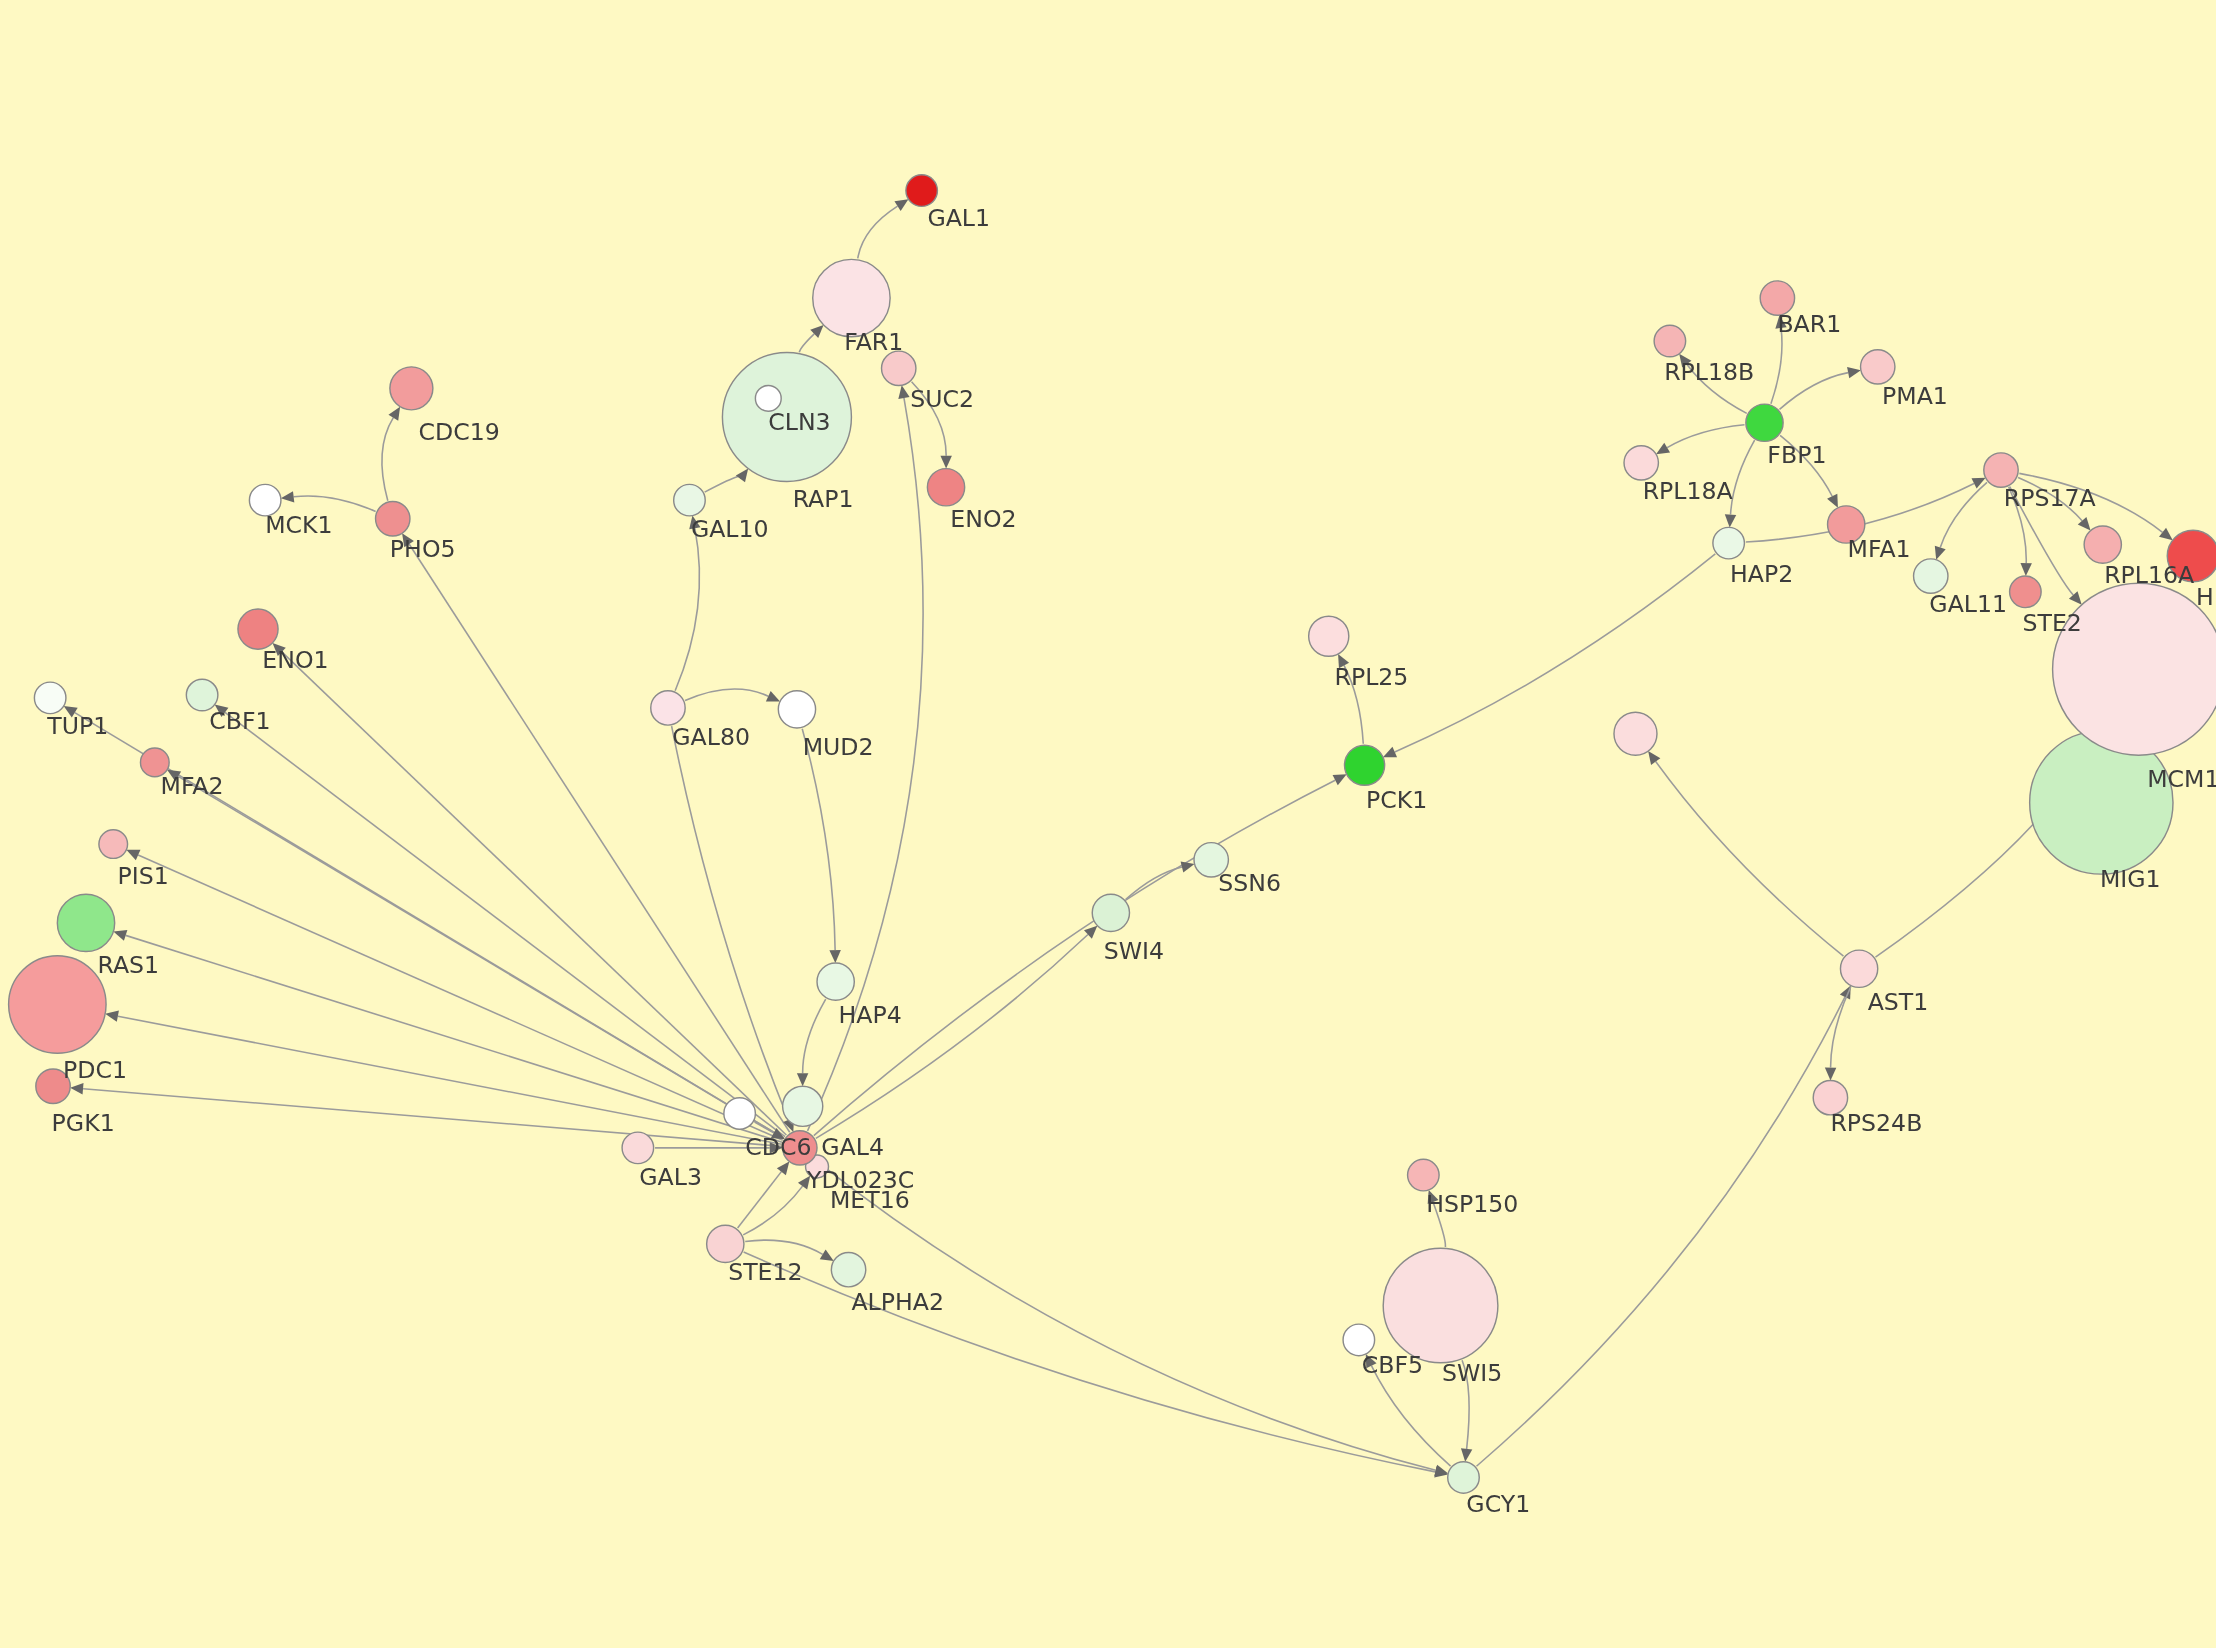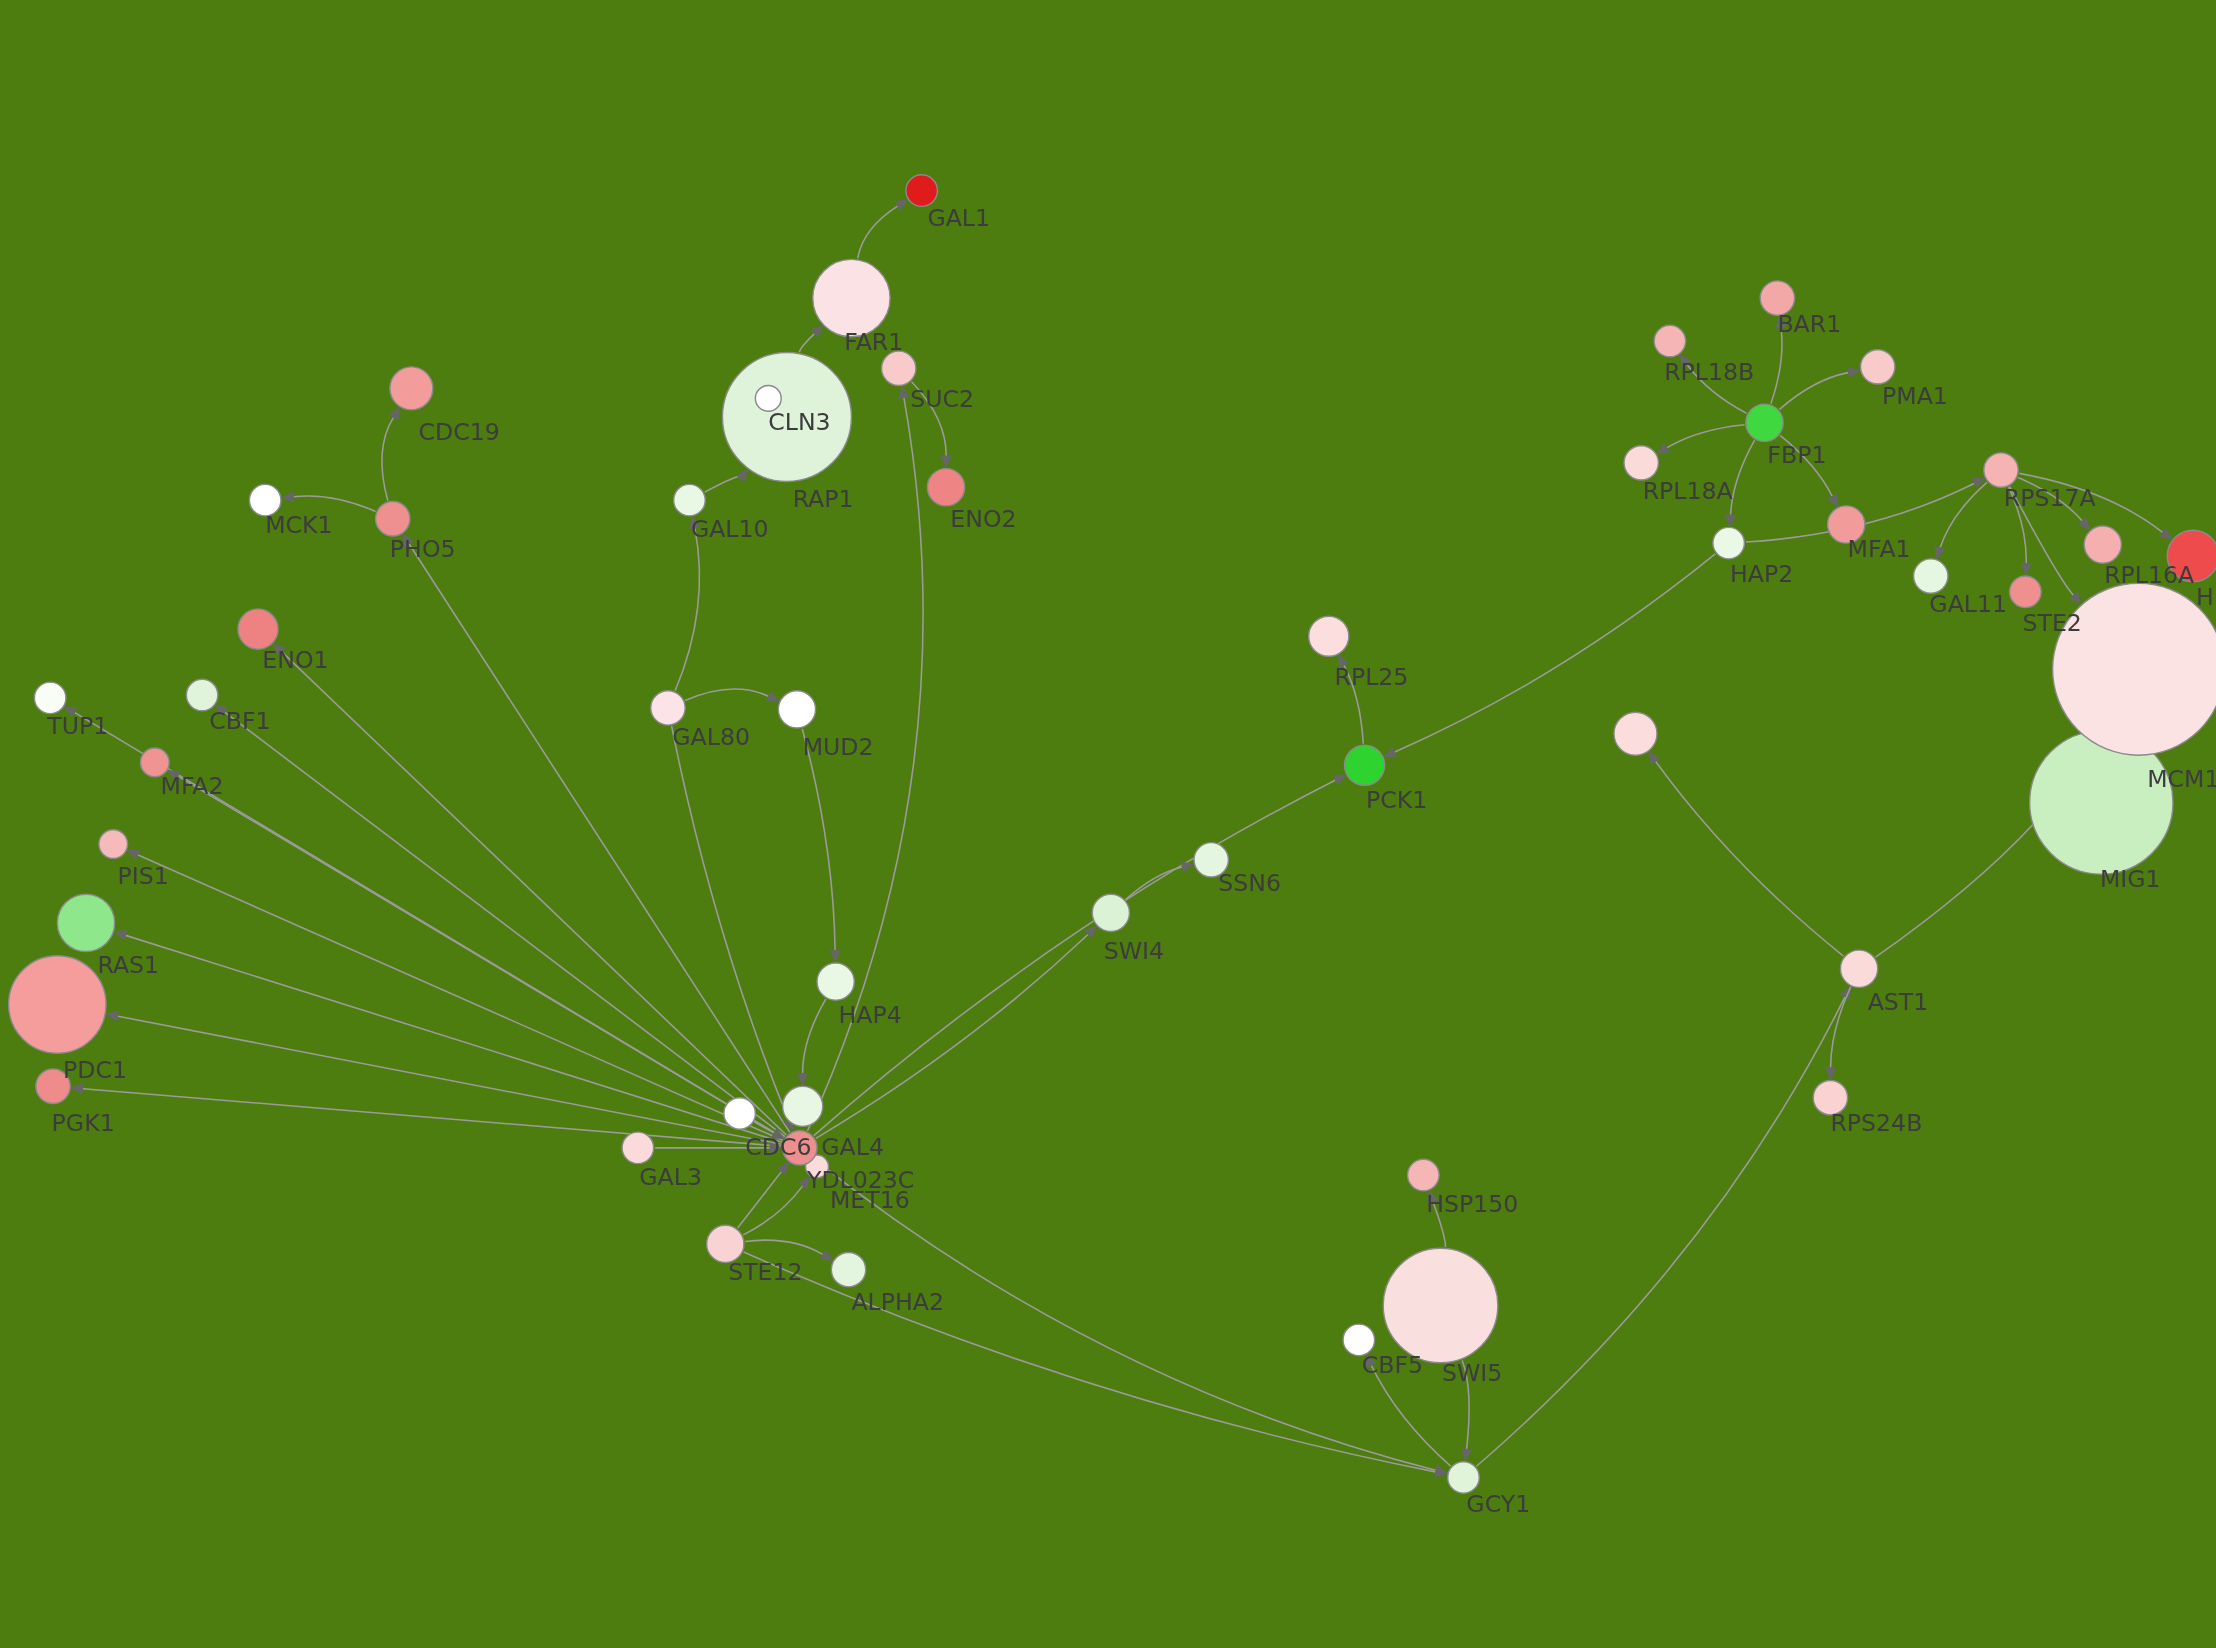--- a/index.html
+++ b/index.html
@@ -7,21 +7,21 @@
     padding: 0;
     width: 100%;
     height: 100%;
     background: #ffffff;
     overflow: hidden;
     font-family: "DejaVu Sans", "Liberation Sans", sans-serif;
   }
   #graph-wrap {
     width: 100vw;
     height: 100vh;
-    background: #4d7c0f;
+    background: #fef9c3;
   }
   svg { display: block; }
   .node-label {
     font-family: "DejaVu Sans", "Liberation Sans", sans-serif;
     font-size: 16.5px;
     fill: #3c3c3c;
   }
   .edge-path {
     fill: none;
     stroke: #9b9b9b;

